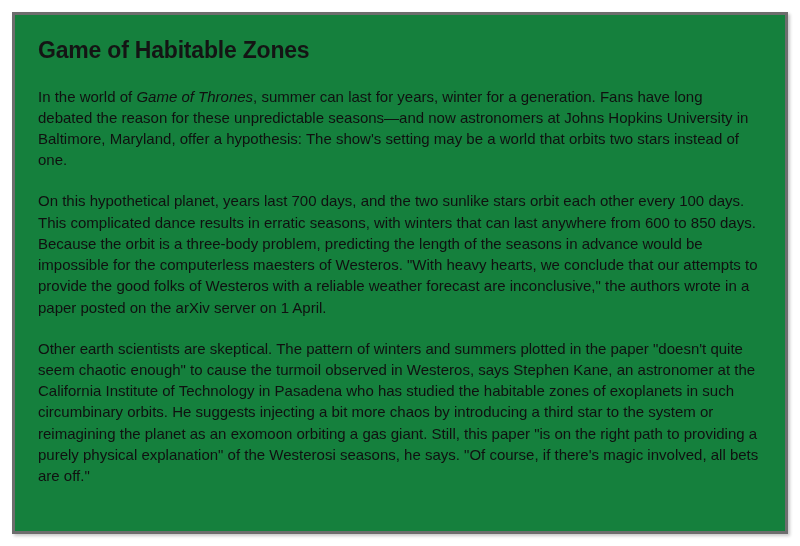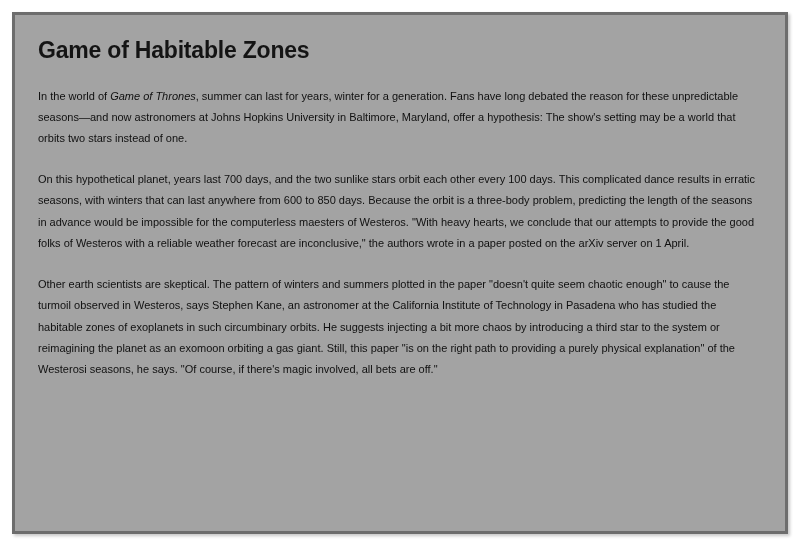--- a/index.html
+++ b/index.html
@@ -47,41 +47,41 @@
     font-size: 23px;
     font-weight: bold;
     color: #141414;
     letter-spacing: -0.2px;
     margin: 0 0 22px 0;
     line-height: 1.16;
     font-family: "Liberation Sans", sans-serif;
   }
 
   .article-paragraph {
-    font-size: 11px;
+    font-size: 15px;
     line-height: 21.2px;
     color: #101010;
     margin: 0 0 20px 0;
     text-align: left;
     font-family: "Liberation Sans", sans-serif;
   }
 
   .article-paragraph:last-child {
     margin-bottom: 8px;
   }
 
   .em-title {
     font-style: italic;
   }
 </style>
 </head>
 <body>
 
 <div class="page" style="background: rgb(255, 255, 255);">
-  <div class="article-frame" style="border-color: rgb(109, 109, 109); background: #a3a3a3;">
+  <div class="article-frame" style="border-color: rgb(109, 109, 109); background: #15803d;">
     <div class="article-body">
       <h1 class="article-title">Game of Habitable Zones</h1>
       <div id="paragraph-list">
           <p class="article-paragraph">In the world of <em class="em-title">Game of Thrones</em>, summer can last for years, winter for a generation. Fans have long debated the reason for these unpredictable seasons—and now astronomers at Johns Hopkins University in Baltimore, Maryland, offer a hypothesis: The show's setting may be a world that orbits two stars instead of one.</p>
           <p class="article-paragraph">On this hypothetical planet, years last 700 days, and the two sunlike stars orbit each other every 100 days. This complicated dance results in erratic seasons, with winters that can last anywhere from 600 to 850 days. Because the orbit is a three-body problem, predicting the length of the seasons in advance would be impossible for the computerless maesters of Westeros. "With heavy hearts, we conclude that our attempts to provide the good folks of Westeros with a reliable weather forecast are inconclusive," the authors wrote in a paper posted on the arXiv server on 1 April.</p>
           <p class="article-paragraph">Other earth scientists are skeptical. The pattern of winters and summers plotted in the paper "doesn't quite seem chaotic enough" to cause the turmoil observed in Westeros, says Stephen Kane, an astronomer at the California Institute of Technology in Pasadena who has studied the habitable zones of exoplanets in such circumbinary orbits. He suggests injecting a bit more chaos by introducing a third star to the system or reimagining the planet as an exomoon orbiting a gas giant. Still, this paper "is on the right path to providing a purely physical explanation" of the Westerosi seasons, he says. "Of course, if there's magic involved, all bets are off."</p>
         </div>
     </div>
   </div>
 </div>

